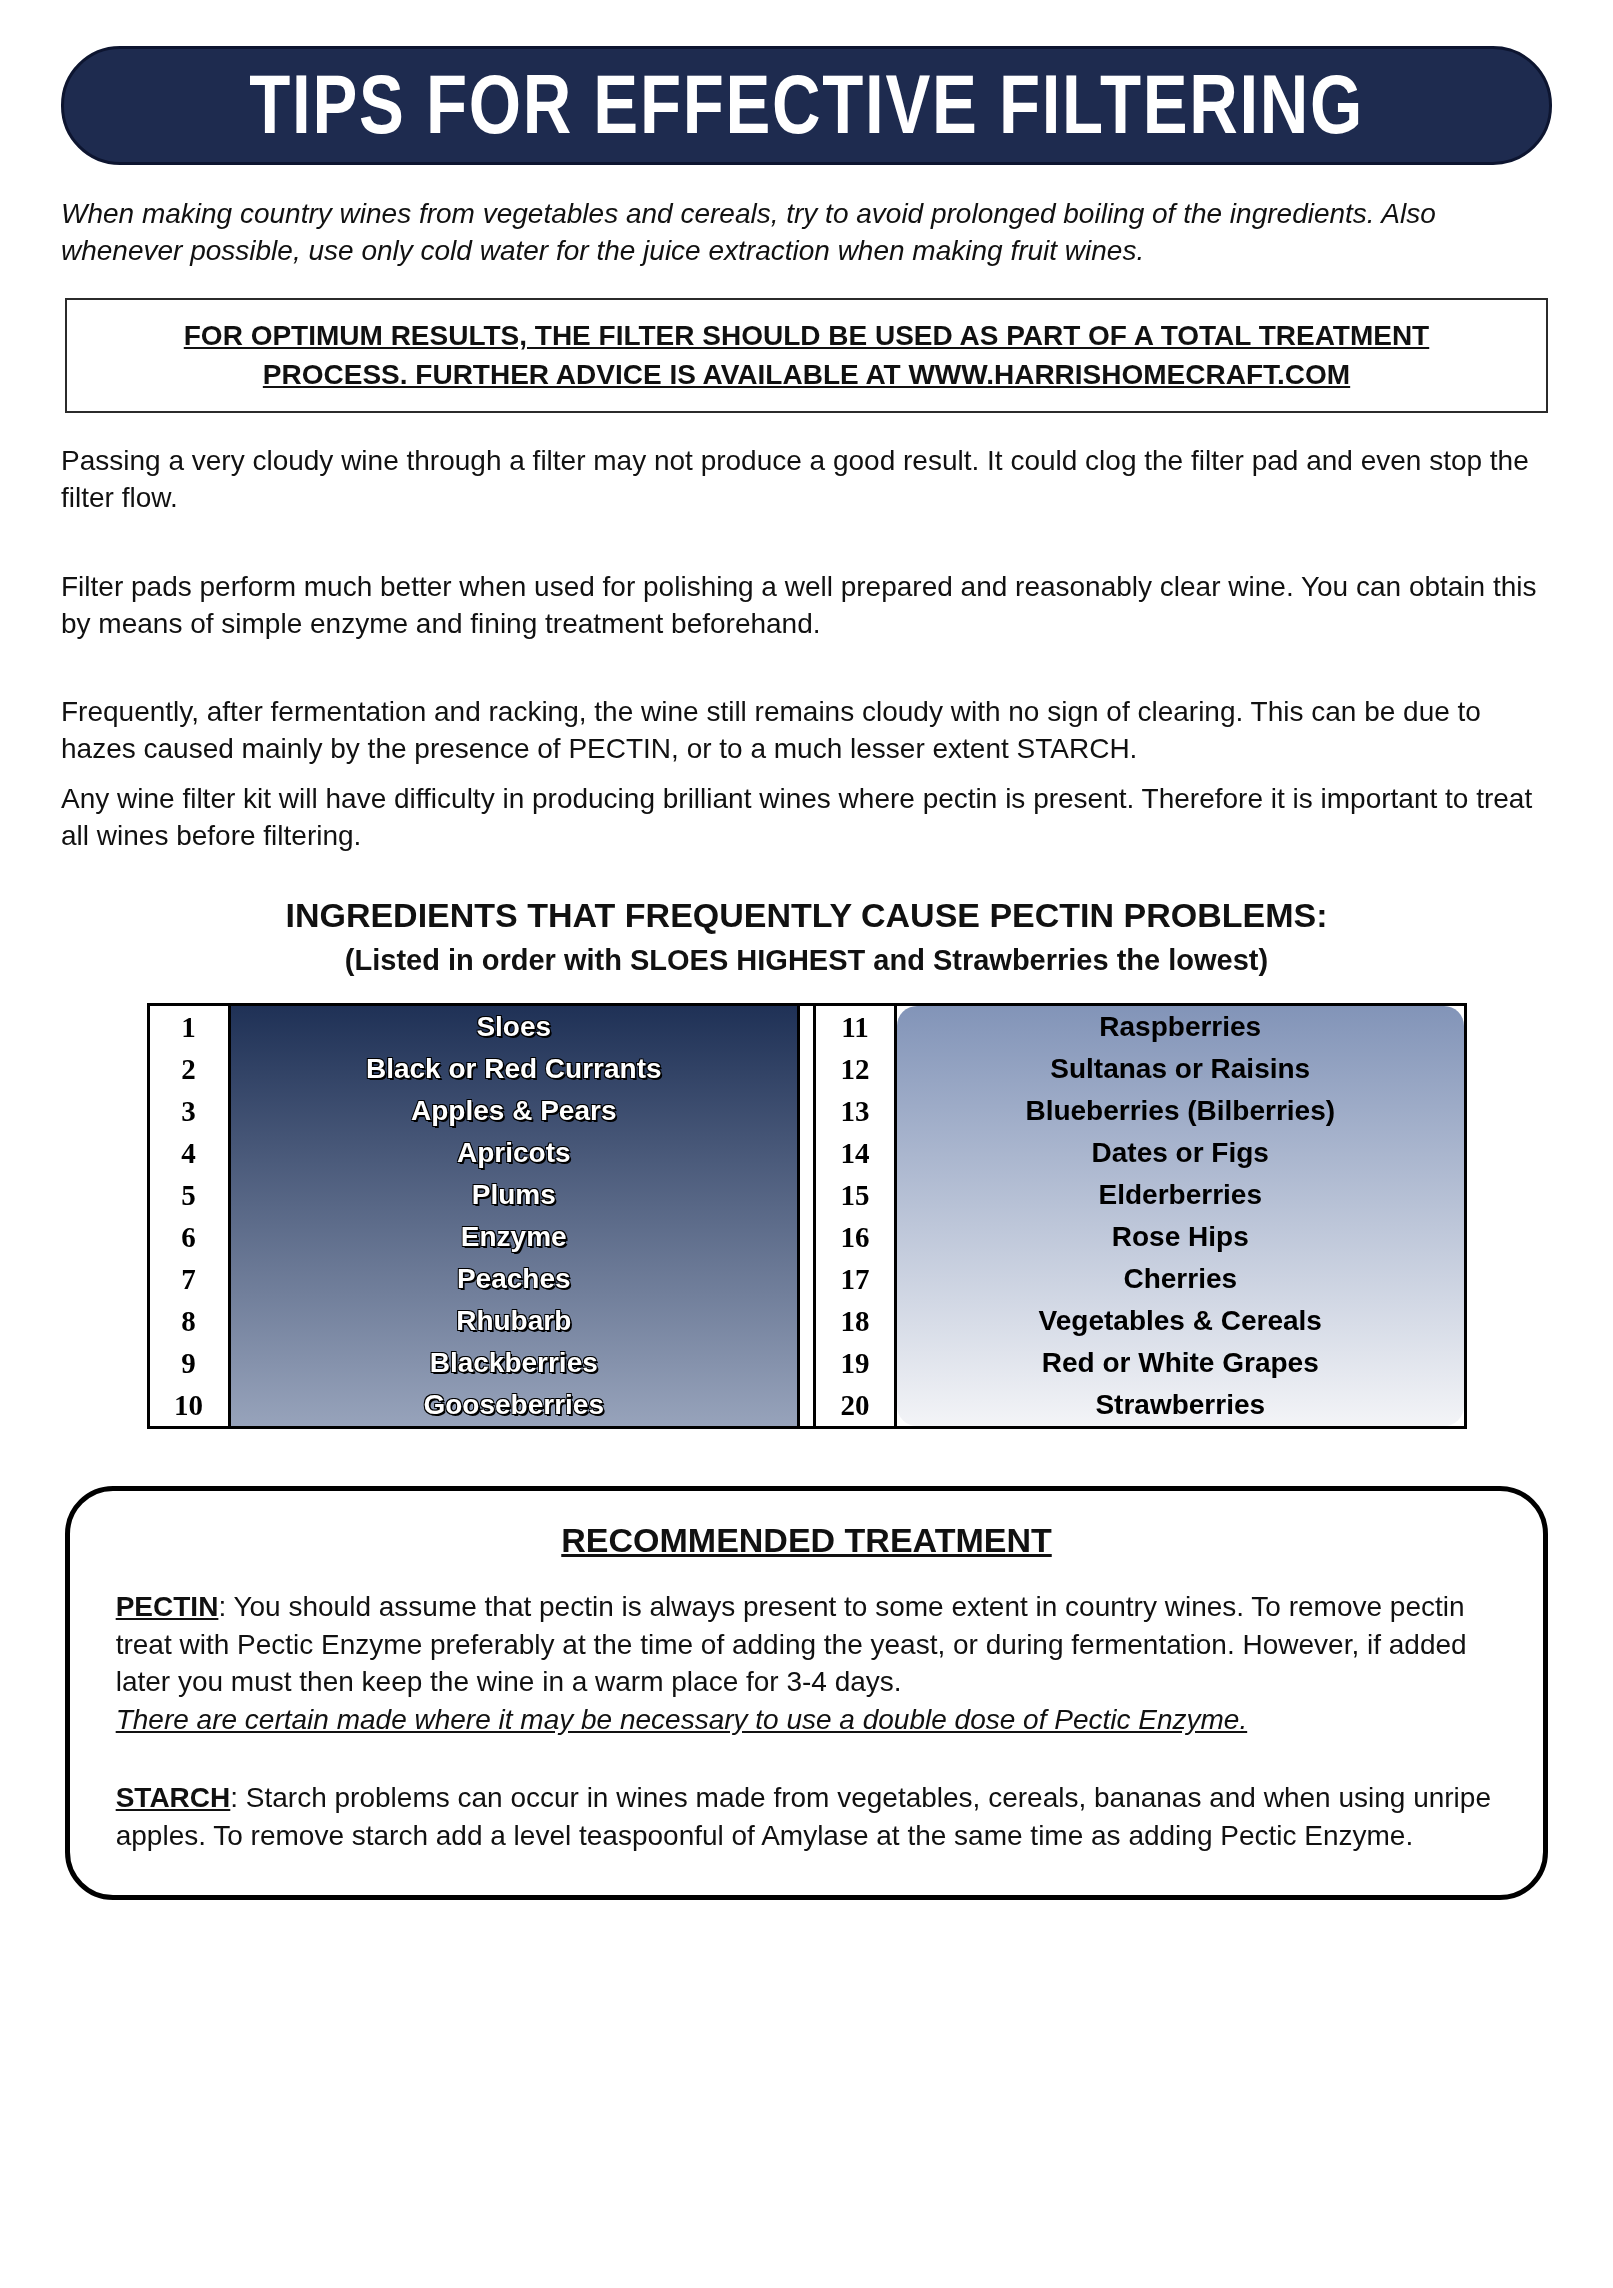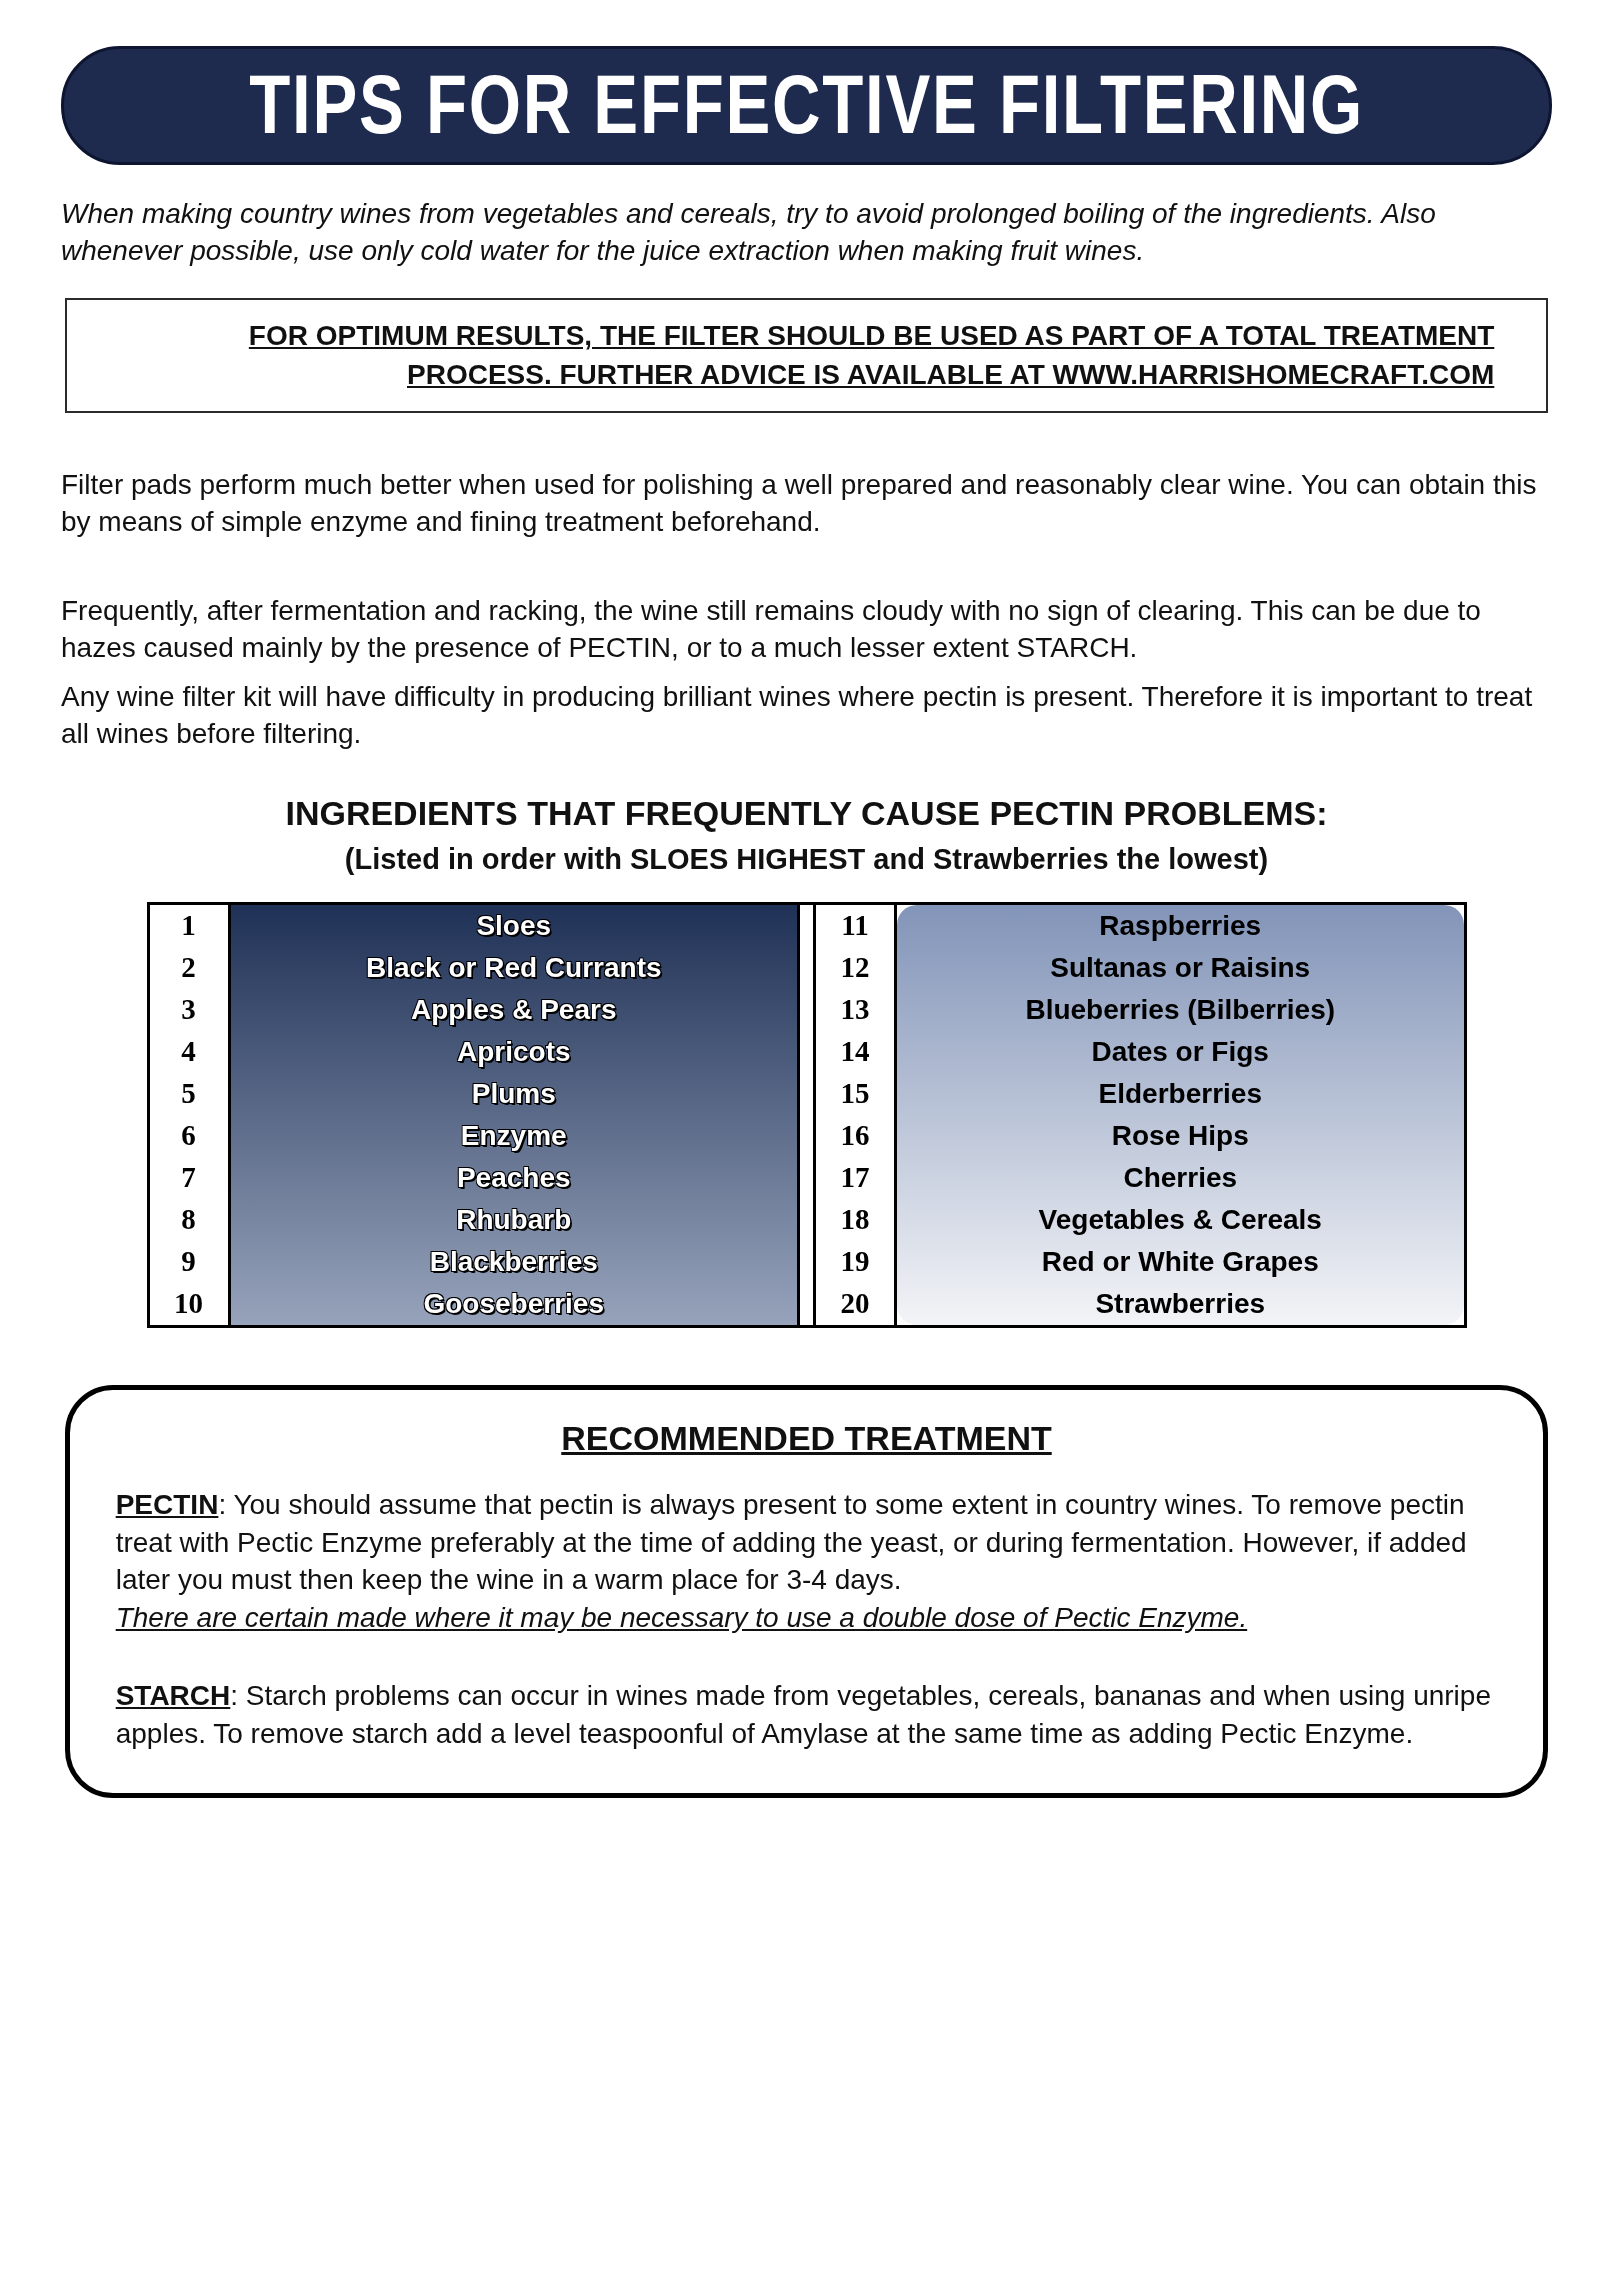--- a/index.html
+++ b/index.html
@@ -44,21 +44,21 @@
     font-size: 28px;
     line-height: 1.32;
     margin: 0 0 28px 0;
   }
 
   
   .notice-box {
     border: 2.8px solid #2b2b2b;
     margin: 0 3.7px 29.5px 3.7px;
     padding: 16.6px 52px;
-    text-align: right;
+    text-align: center;
   }
   .notice-box .notice-text {
     font-weight: bold;
     font-size: 28px;
     line-height: 1.4;
     text-decoration: underline;
   }
 
   .para {
     font-size: 28px;
@@ -183,20 +183,21 @@
   <div class="banner">
     <span class="title-text">TIPS FOR EFFECTIVE FILTERING</span>
   </div>
 
   <p class="intro">When making country wines from vegetables and cereals, try to avoid prolonged boiling of the ingredients. Also whenever possible, use only cold water for the juice extraction when making fruit wines.</p>
 
   <div class="notice-box">
     <span class="notice-text">FOR OPTIMUM RESULTS, THE FILTER SHOULD BE USED AS PART OF A TOTAL TREATMENT PROCESS. FURTHER ADVICE IS AVAILABLE AT WWW.HARRISHOMECRAFT.COM</span>
   </div>
 
+  <p class="para">Passing a very cloudy wine through a filter may not produce a good result. It could clog the filter pad and even stop the filter flow.</p>
 
   <div class="block-gap"></div>
 
   <p class="para">Filter pads perform much better when used for polishing a well prepared and reasonably clear wine. You can obtain this by means of simple enzyme and fining treatment beforehand.</p>
 
   <div class="block-gap"></div>
 
   <p class="para tight">Frequently, after fermentation and racking, the wine still remains cloudy with no sign of clearing. This can be due to hazes caused mainly by the presence of PECTIN, or to a much lesser extent STARCH.</p>
   <p class="para grouped">Any wine filter kit will have difficulty in producing brilliant wines where pectin is present. Therefore it is important to treat all wines before filtering.</p>
 

